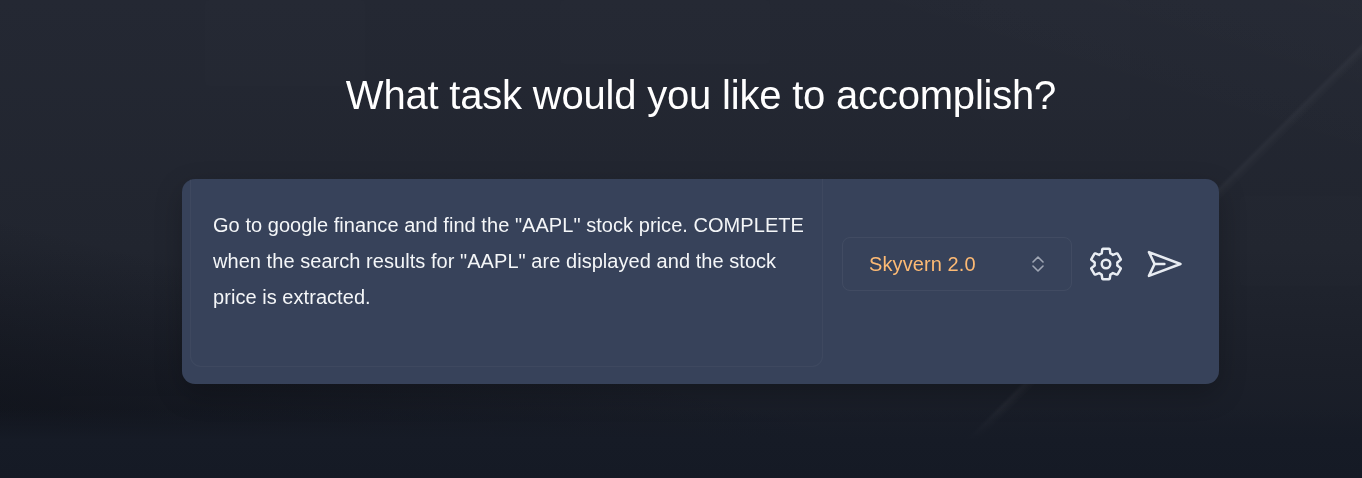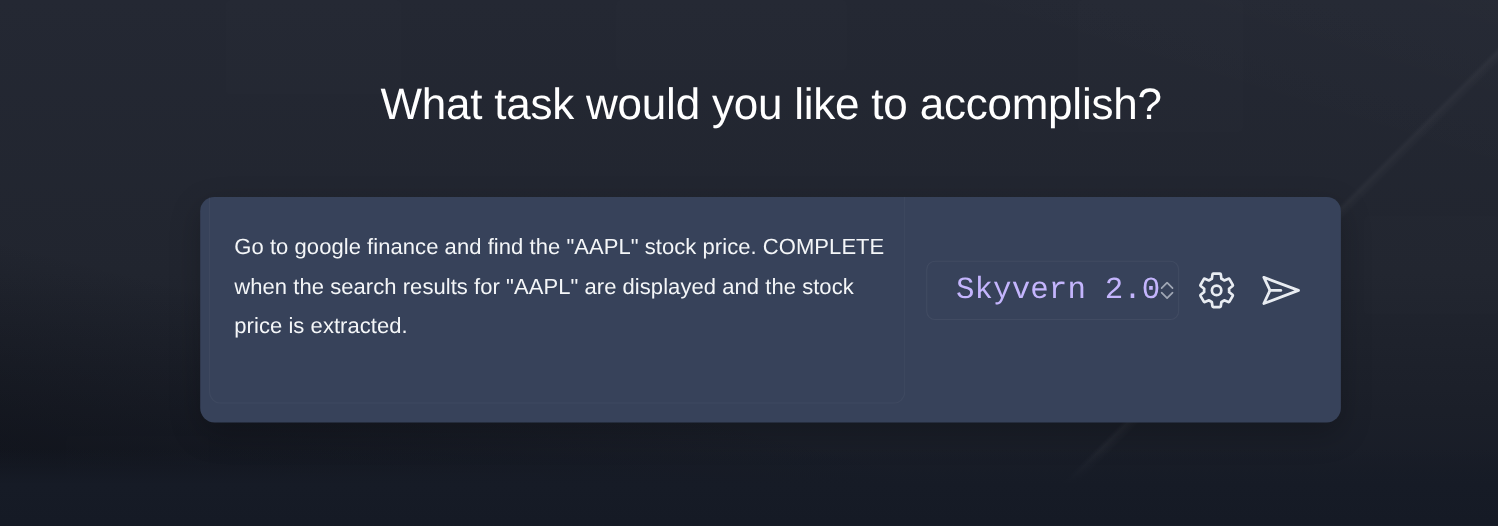--- a/index.html
+++ b/index.html
@@ -165,25 +165,24 @@
     border-radius: 8px;
     display: flex;
     align-items: center;
     justify-content: space-between;
     padding: 0 27px 0 26px;
     cursor: pointer;
     background: transparent;
   }
 
   .model-select-label {
-    font-size: 28px;
-    color: #c4b5fd;
+    font-size: 20px;
+    color: #fdba74;
     letter-spacing: 0.1px;
     white-space: nowrap;
-    font-family: Liberation Mono, monospace;
   }
 
   .chev-stack {
     display: flex;
     flex-direction: column;
     align-items: center;
     gap: 2px;
     opacity: 0.62;
   }
 

